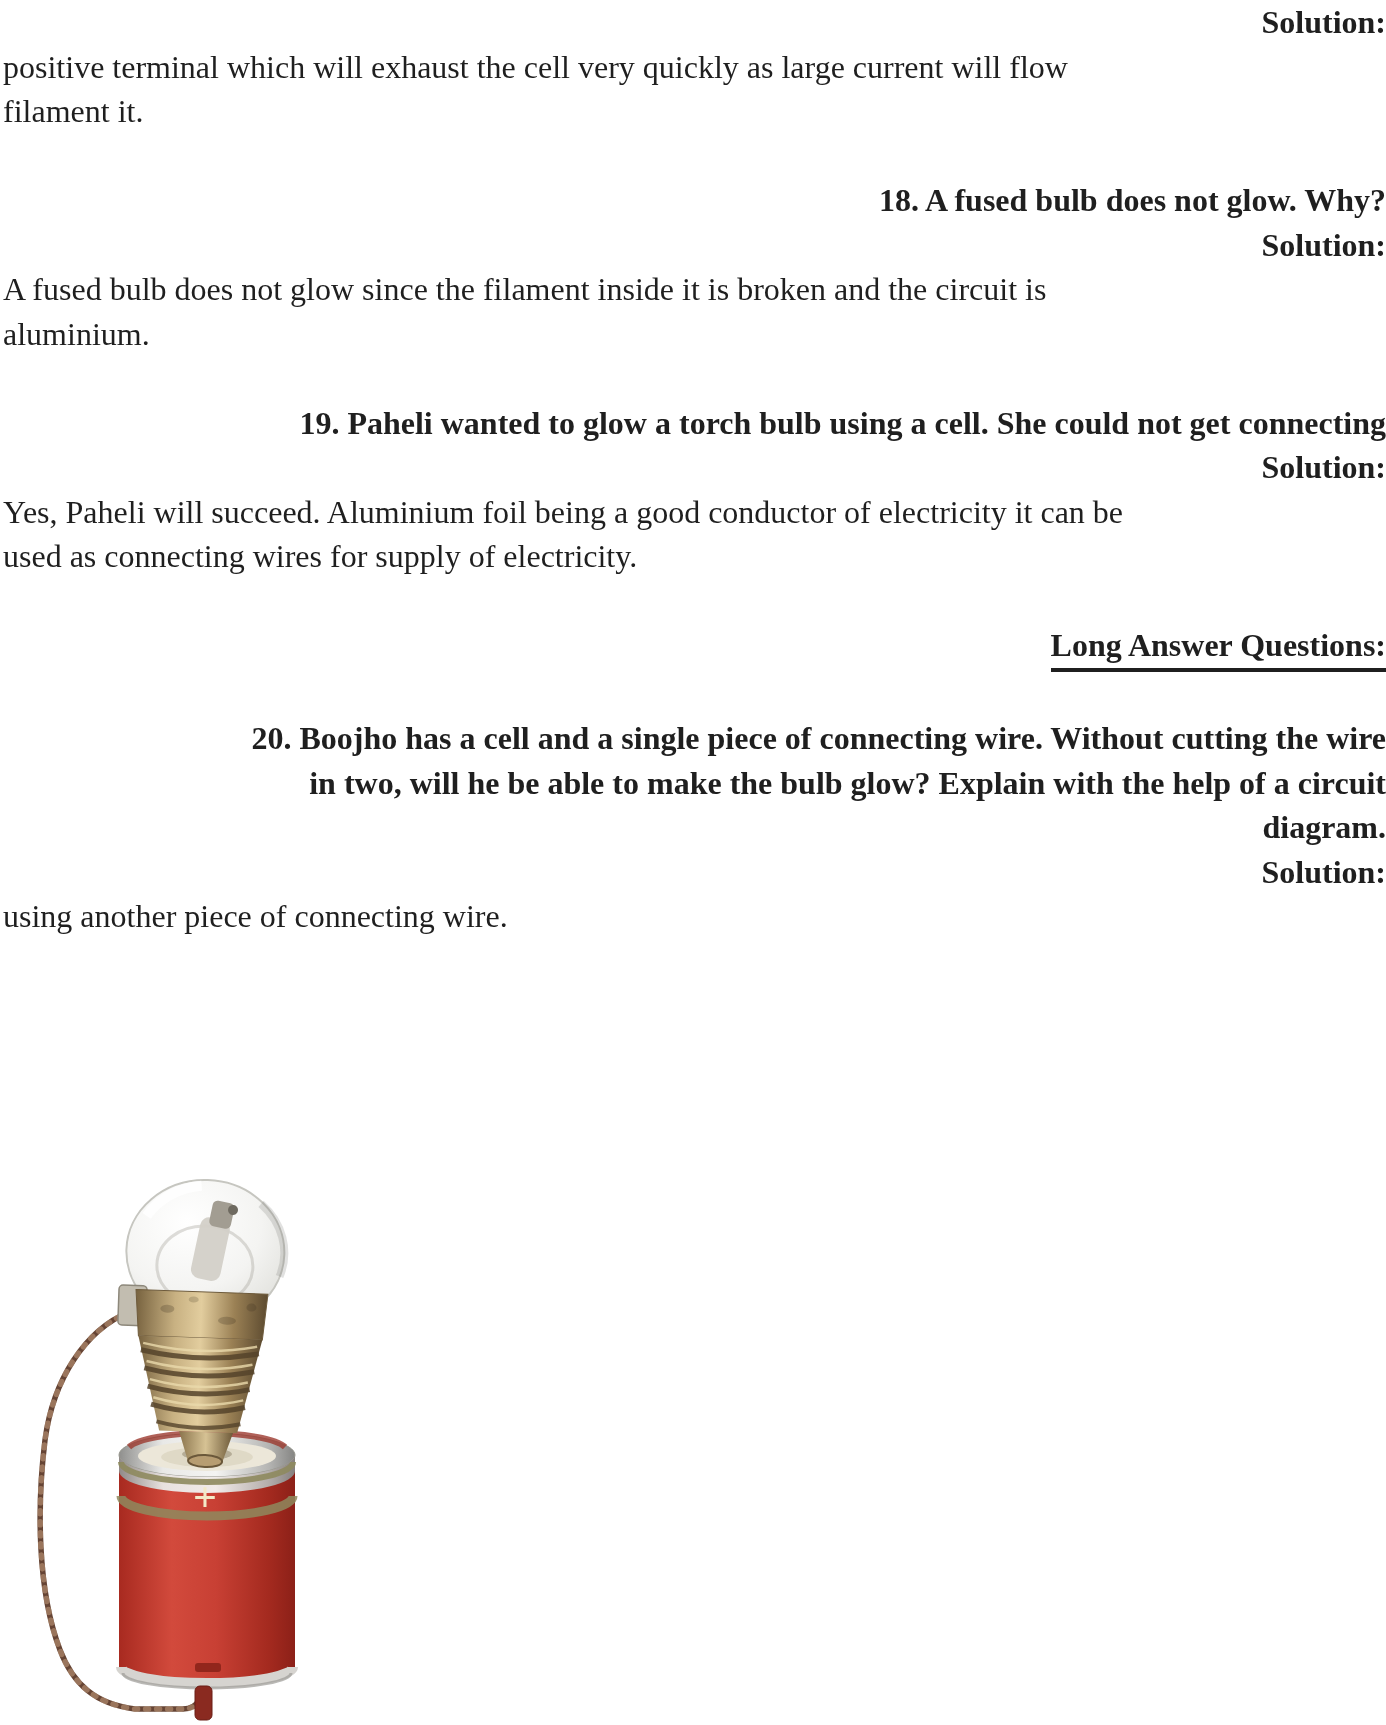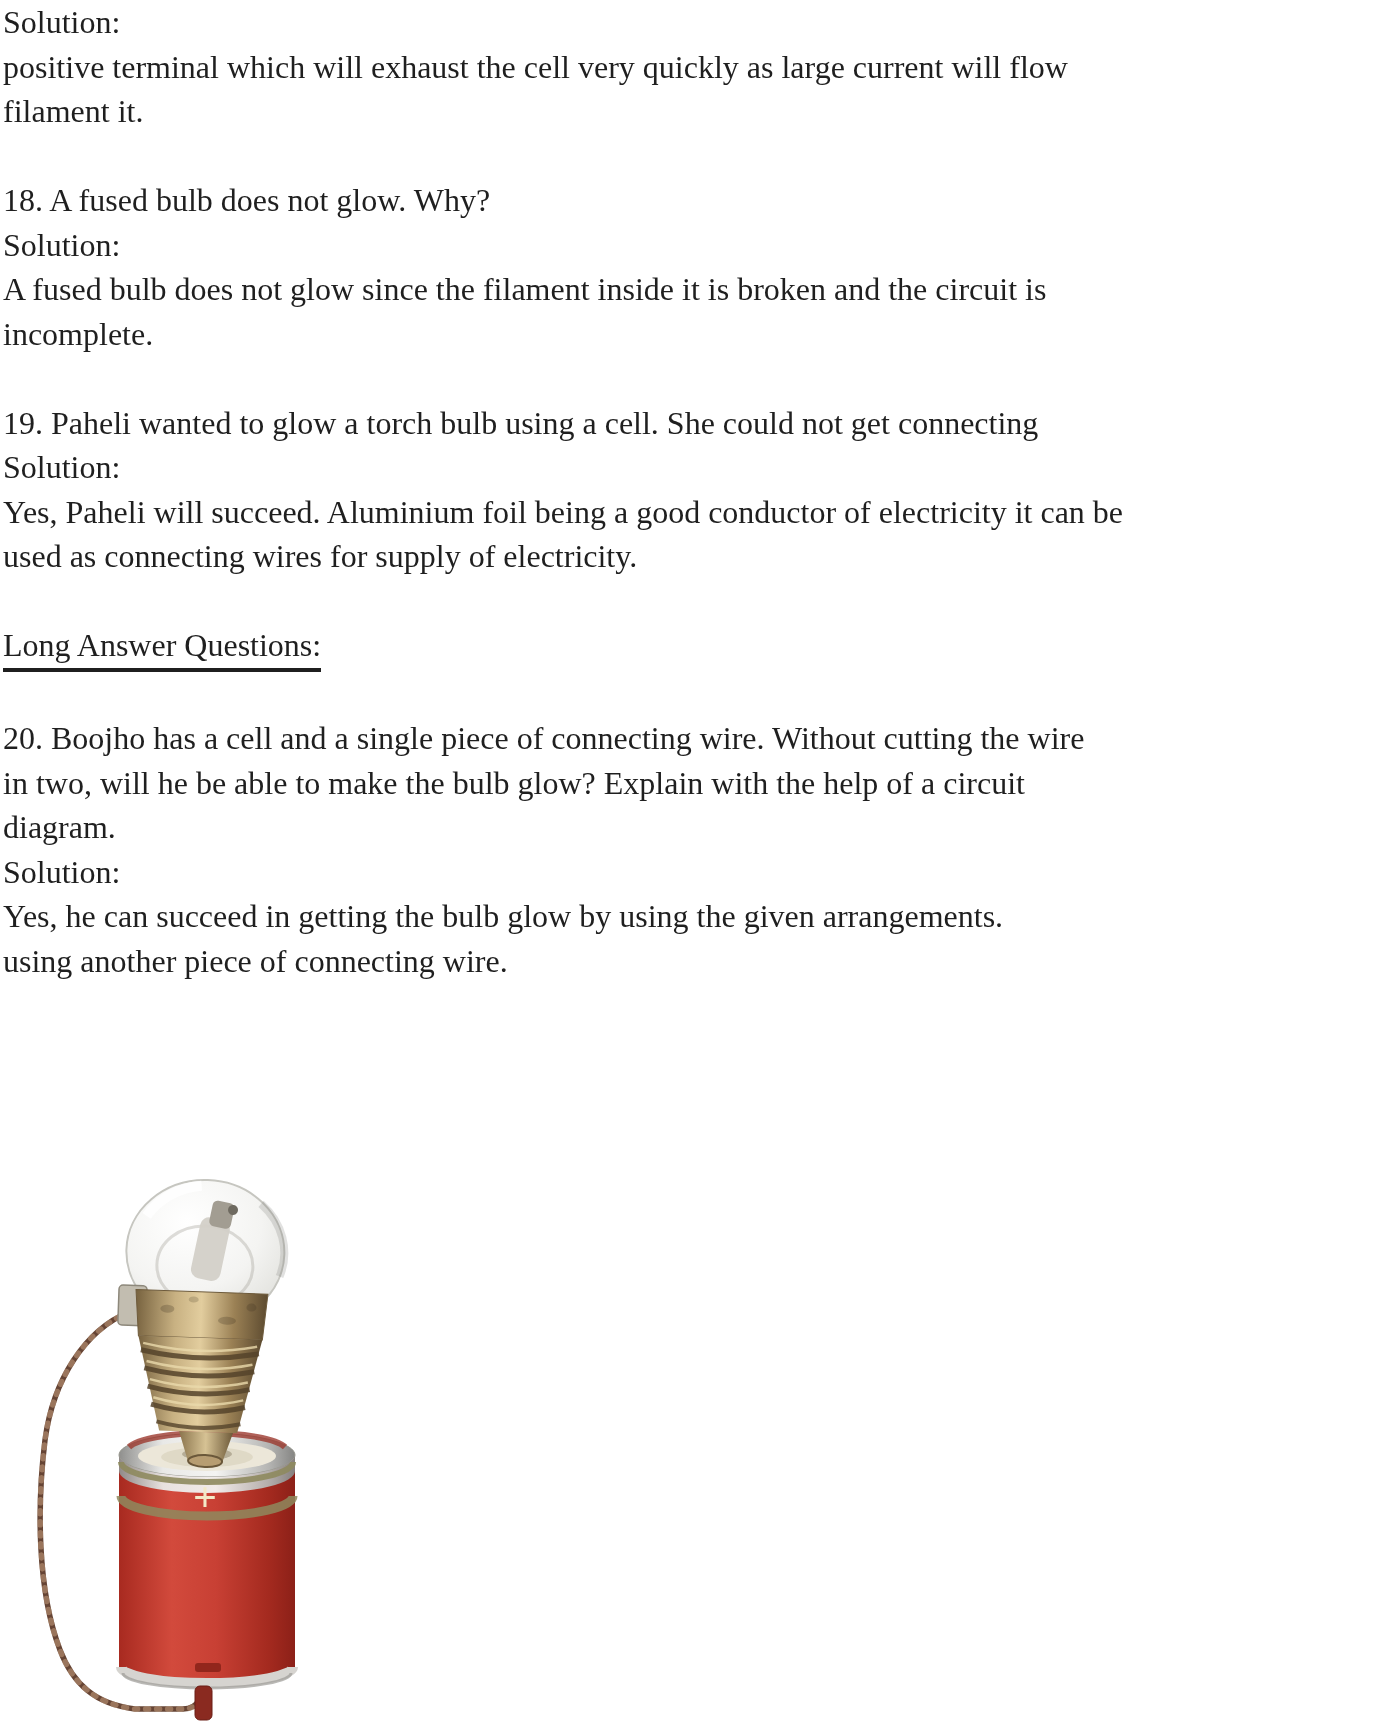--- a/index.html
+++ b/index.html
@@ -17,21 +17,21 @@
     overflow: hidden;
   }
   .textcol {
     position: absolute;
     left: 3px; top: 0;
     width: 1383px;
     font-size: 32px;
     line-height: 44.5px;
   }
   .line { white-space: nowrap; }
-  .bold { font-weight: normal; }
+  .bold { font-weight: bold; text-align: right; }
   .blank { height: 44.5px; }
   .underline {
     display: inline-block;
     border-bottom: 4px solid #1f1f1f;
     padding-bottom: 0;
   }
   .figure-wrap {
     position: absolute;
     left: 15px; top: 1170px;
     width: 310px; height: 555px;
@@ -45,40 +45,39 @@
   <div class="textcol">
     <div class="line bold">Solution:</div>
     <div class="line">positive terminal which will exhaust the cell very quickly as large current will flow</div>
     <div class="line">filament it.</div>
 
     <div class="blank"></div>
 
     <div class="line bold">18. A fused bulb does not glow. Why?</div>
     <div class="line bold">Solution:</div>
     <div class="line">A fused bulb does not glow since the filament inside it is broken and the circuit is</div>
-    <div class="line">incomplete.</div>
+    <div class="line">aluminium.</div>
 
     <div class="blank"></div>
 
     <div class="line bold">19. Paheli wanted to glow a torch bulb using a cell. She could not get connecting</div>
     <div class="line bold">Solution:</div>
     <div class="line">Yes, Paheli will succeed. Aluminium foil being a good conductor of electricity it can be</div>
     <div class="line">used as connecting wires for supply of electricity.</div>
 
     <div class="blank"></div>
 
     <div class="line bold"><span class="underline">Long Answer Questions:</span></div>
 
     <div class="blank"></div>
 
     <div class="line bold">20. Boojho has a cell and a single piece of connecting wire. Without cutting the wire</div>
     <div class="line bold">in two, will he be able to make the bulb glow? Explain with the help of a circuit</div>
     <div class="line bold">diagram.</div>
     <div class="line bold">Solution:</div>
-    <div class="line">Yes, he can succeed in getting the bulb glow by using the given arrangements.</div>
     <div class="line">using another piece of connecting wire.</div>
   </div>
 
   <div class="figure-wrap">
     <svg width="310" height="555" viewBox="0 0 310 555" xmlns="http://www.w3.org/2000/svg">
       <defs>
         <radialGradient id="gGlass" cx="0.38" cy="0.3" r="0.85">
           <stop offset="0" stop-color="#ffffff"></stop>
           <stop offset="0.55" stop-color="#f4f4f2"></stop>
           <stop offset="0.85" stop-color="#e4e4e0"></stop>

